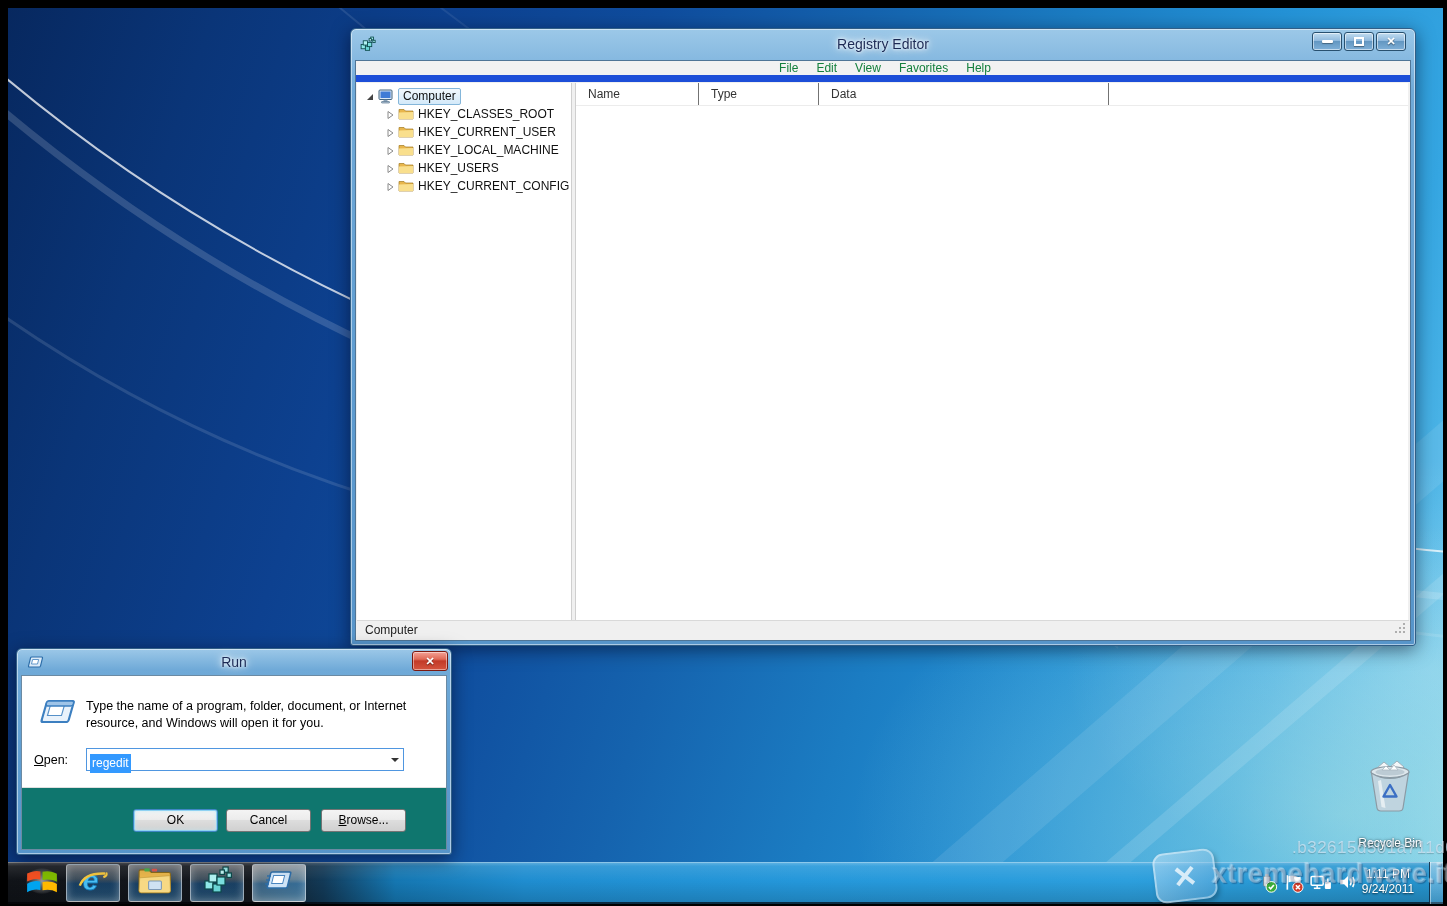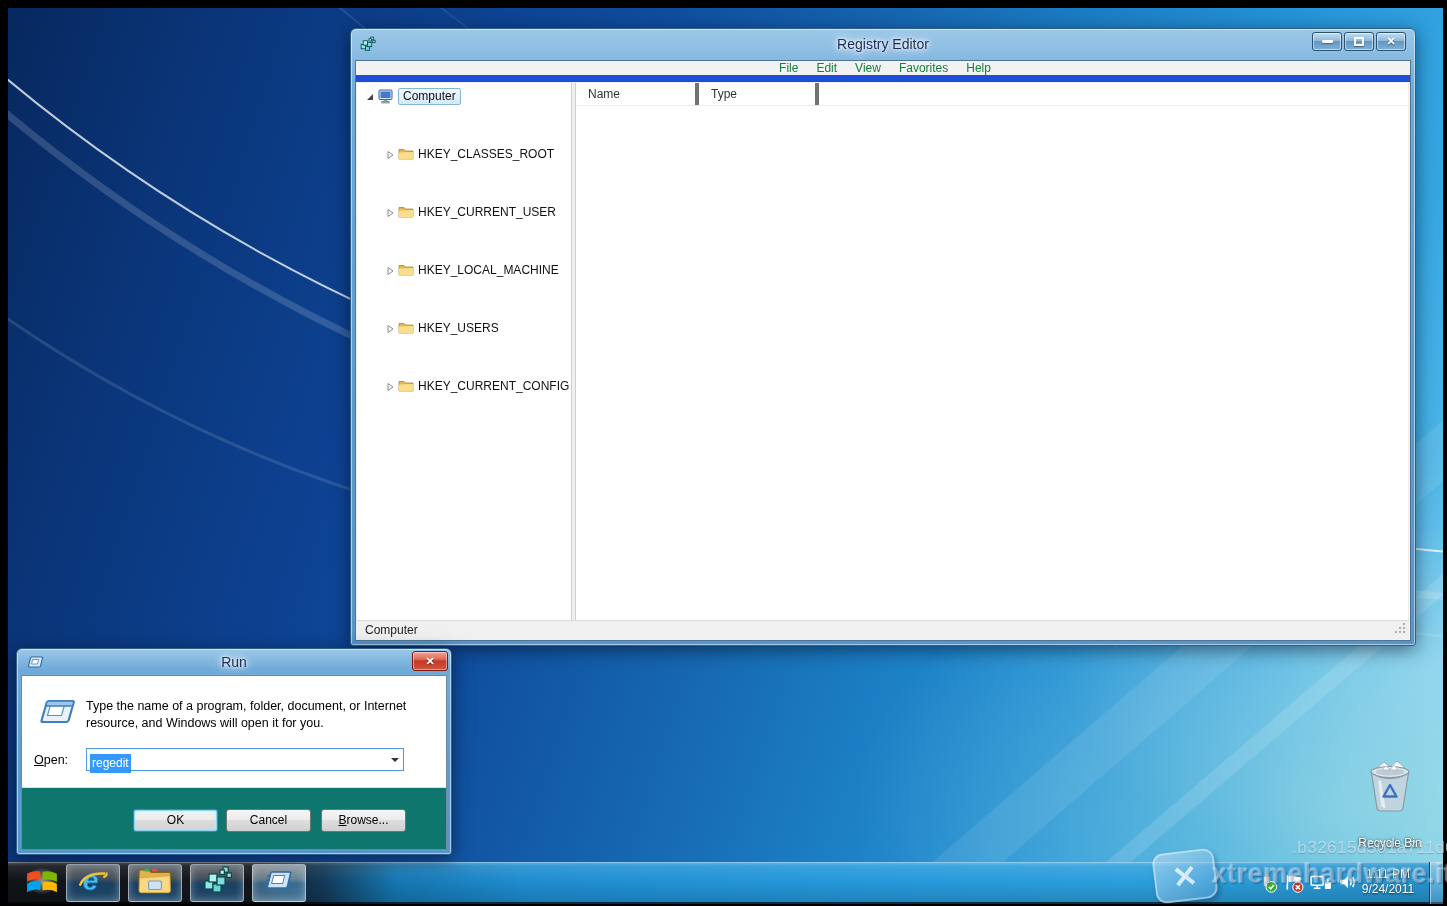--- a/index.html
+++ b/index.html
@@ -58,35 +58,35 @@
   .menubar {
     height:21px; background:#f2f2f2; border-bottom:7px solid #1d4ed8;
     display:flex; align-items:center; font-size:12px; color:#15803d; padding-left:4px;justify-content:center;
   }
   .menu-item { padding:2px 9px 3px 9px; }
   .tree-panel {
     position:absolute; left:1px; top:22px; width:215px; bottom:20px;
     background:#fff; border-right:1px solid #cfcfcf; overflow:hidden;
     font-size:12px; color:#111;
   }
-  .tree-row { display:flex; align-items:center; height:18px;margin-top:40px; }
+  .tree-row { display:flex; align-items:center; height:18px; }
   .tree-row .exp { width:10px; height:10px; margin-right:3px; flex:0 0 auto; }
   .tree-row .ticon { width:16px; height:16px; margin-right:4px; flex:0 0 auto; }
   .tree-root { padding-left:8px; margin-top:4px; }
   .tree-child { padding-left:28px; }
   .sel-label {
     background:linear-gradient(180deg,#f2f8fd,#d3e9f9);
     border:1px solid #84b6da; border-radius:2px; padding:0 4px 1px 4px;
   }
   .list-panel {
     position:absolute; left:219px; right:2px; top:22px; bottom:20px;
     background:#fff; border-left:1px solid #cfcfcf;
   }
   .lv-header { display:flex; height:23px; border-bottom:1px solid #ececec; font-size:12px; color:#333; }
-  .lv-col { padding:4px 6px 3px 12px; border-right:4px solid #737373; }
+  .lv-col { padding:4px 6px 3px 12px; border-right:1px solid #737373; }
   .lv-col.c1 { width:123px; } .lv-col.c2 { width:120px; } .lv-col.c3 { width:290px; }
   .lv-col.cfill { flex:1; border-right:none; }
   .statusbar {
     position:absolute; left:1px; right:1px; bottom:0; height:20px;
     background:#f0f0f0; border-top:1px solid #d9d9d9;
     font-size:12px; color:#222; padding:2px 8px;
   }
   .grip { position:absolute; right:2px; bottom:2px; }
 
   
@@ -357,20 +357,21 @@
           </svg>
         </span>
         <span>HKEY_CURRENT_CONFIG</span>
       </div>
     </div>
 
     <div class="list-panel">
       <div class="lv-header">
         <span class="lv-col c1">Name</span>
         <span class="lv-col c2">Type</span>
+        <span class="lv-col c3">Data</span>
         <span class="lv-col cfill"></span>
       </div>
     </div>
 
     <div class="statusbar">
       <span>Computer</span>
       <span class="grip">
         <svg width="13" height="13" viewBox="0 0 13 13">
           <g fill="#aeaeae">
             <rect x="9" y="1" width="2" height="2"></rect>

